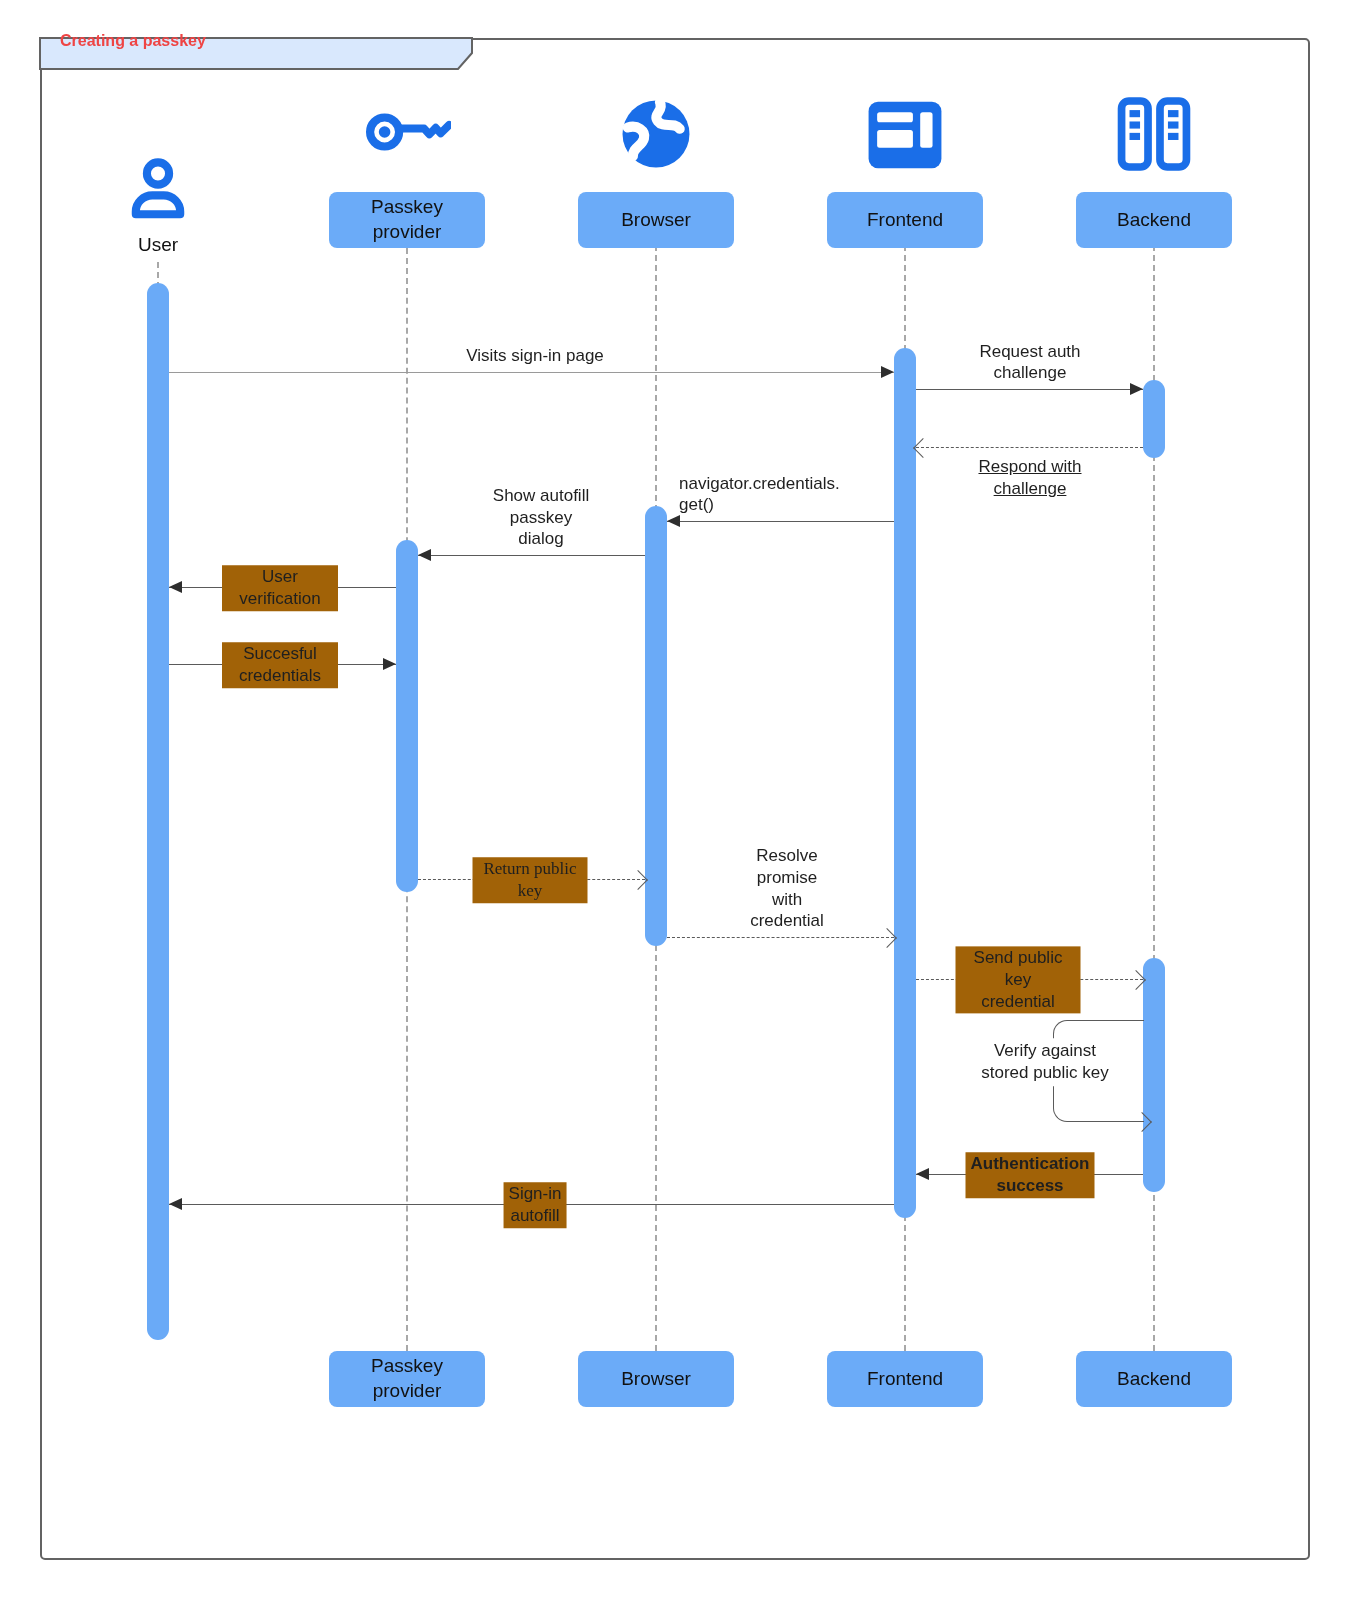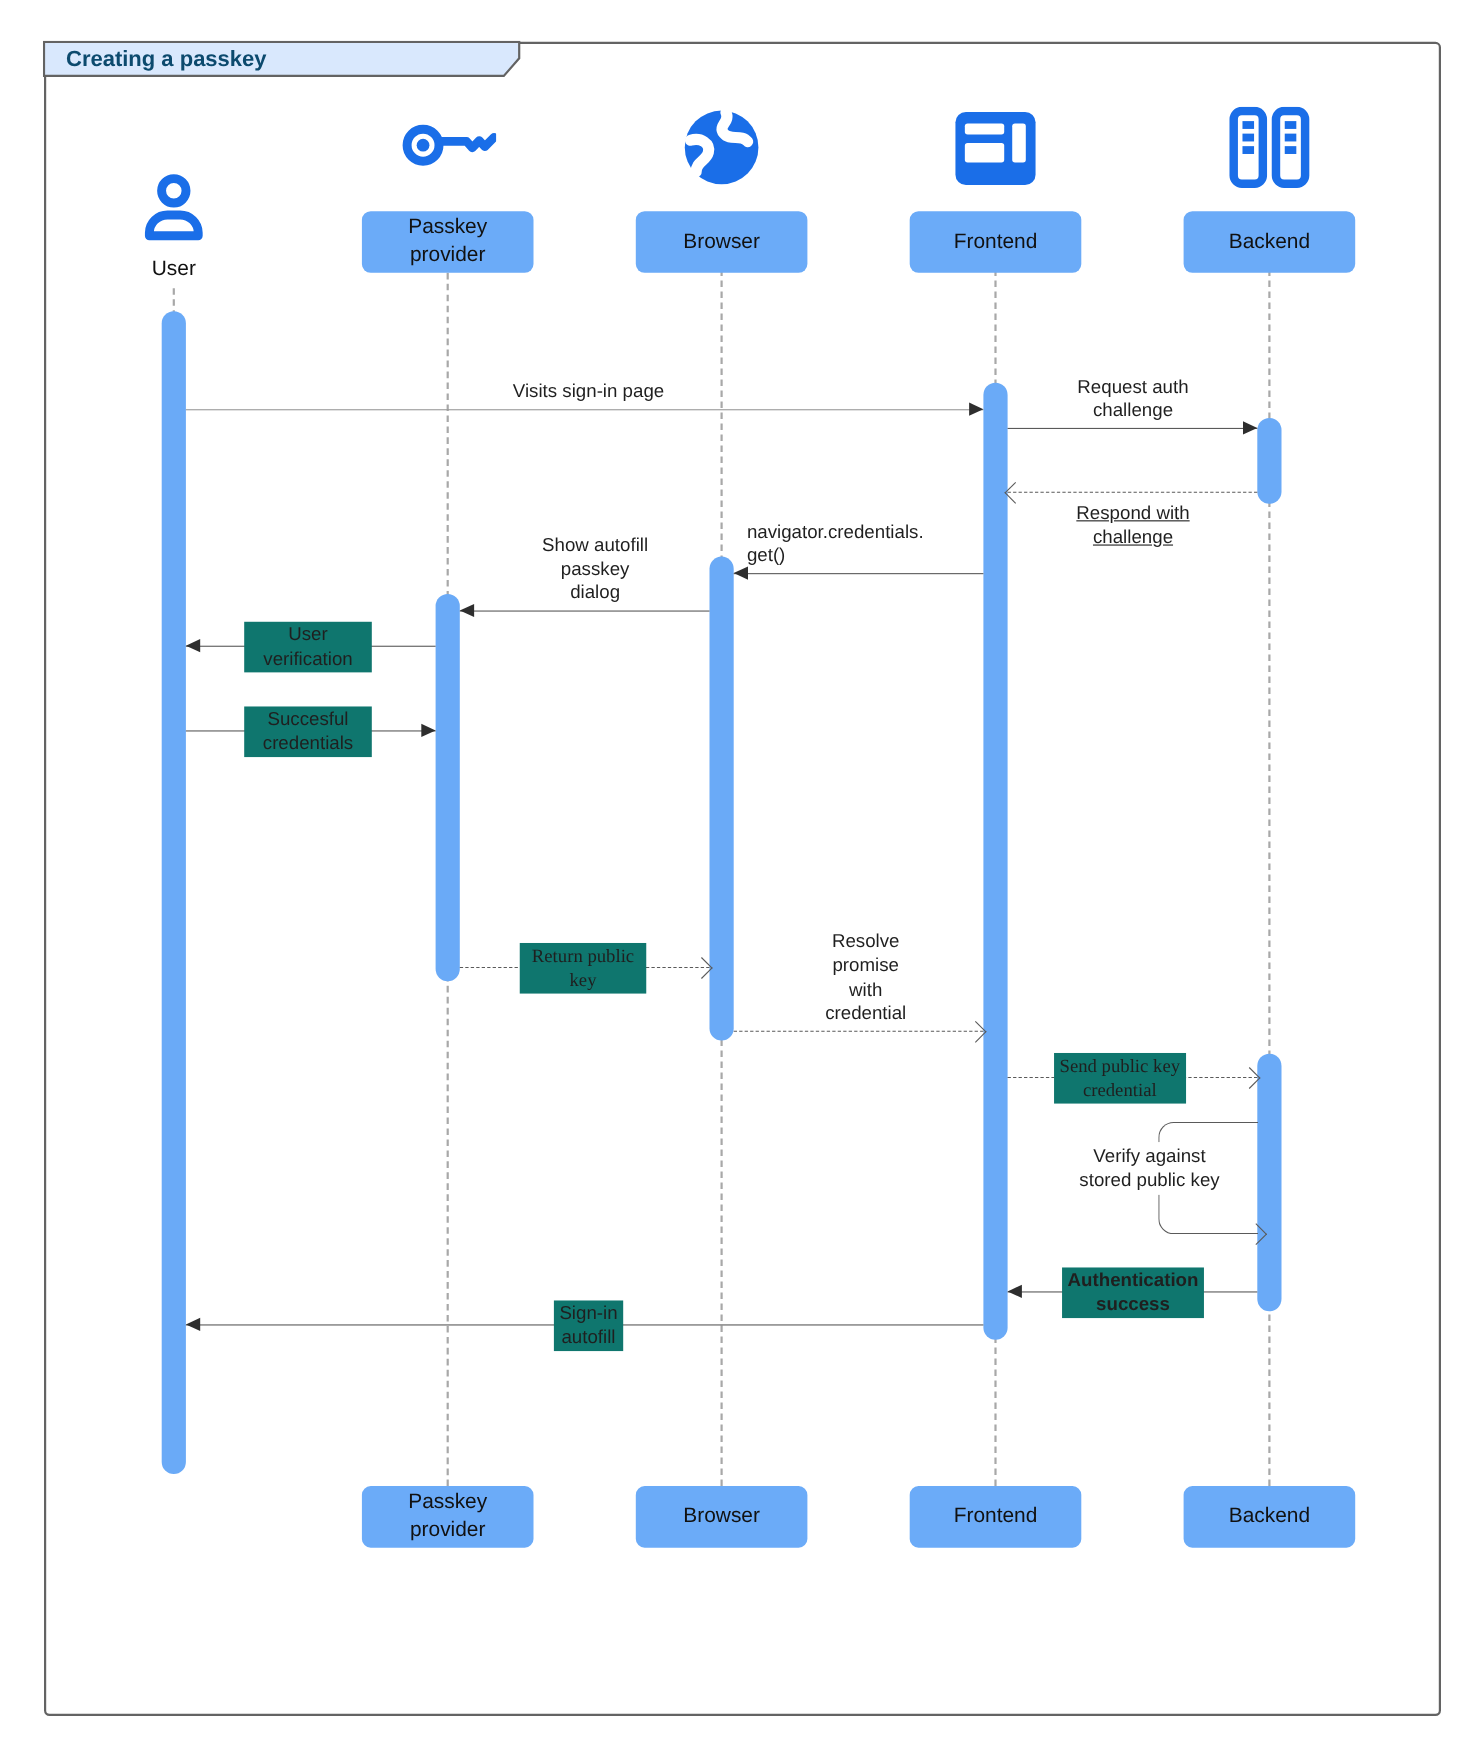--- a/index.html
+++ b/index.html
@@ -1,21 +1,21 @@
 <!DOCTYPE html>
 <html><head>
 <meta charset="utf-8">
 <style>
   html,body{margin:0;padding:0;background:#fff;}
   .canvas{position:relative;width:1349px;height:1600px;background:#fff;
           font-family:"Liberation Sans",sans-serif;color:#1f1f1f;overflow:hidden;}
   .frame{position:absolute;left:40px;top:38px;width:1266px;height:1518px;
          border:2px solid #636363;border-radius:5px;background:#fff;}
   .titletab{position:absolute;left:39px;top:37px;z-index:6;}
-  .titletext{position:absolute;left:60px;top:43px;z-index:7;font-size:20px;font-weight:bold;color:#0c4a6e;}
+  .titletext{position:absolute;left:60px;top:32px;z-index:7;font-size:16px;font-weight:bold;color:#ef4444;}
   
   .lifeline{position:absolute;width:0;border-left:2px dashed #a8a8a8;z-index:1;}
   
   .bar{position:absolute;width:22px;border-radius:11px;background:#6aaaf7;z-index:2;}
   
   .abox{position:absolute;width:156px;height:56px;background:#6babf8;border-radius:8px;
         display:flex;align-items:center;justify-content:center;text-align:center;
         font-size:19px;line-height:1.3;white-space:pre-line;color:#111;z-index:4;}
   .alabel{position:absolute;transform:translateX(-50%);font-size:19px;color:#111;z-index:4;}
   .icon{position:absolute;z-index:4;}
@@ -27,21 +27,21 @@
   .ah{position:absolute;width:0;height:0;top:-7px;border-top:6.5px solid transparent;
       border-bottom:6.5px solid transparent;}
   .ah.right{right:0;border-left:13px solid #2e2e2e;}
   .ah.left{left:0;border-right:13px solid #2e2e2e;}
   .oh{position:absolute;width:13px;height:13px;top:-7px;border:solid #5a5a5a;}
   .oh.right{right:0;border-width:1.8px 1.8px 0 0;transform:rotate(45deg);}
   .oh.left{left:0;border-width:1.8px 0 0 1.8px;transform:rotate(-45deg);}
   .lbl{position:absolute;transform:translateX(-50%);text-align:center;font-size:17px;
        line-height:1.28;white-space:pre-line;color:#1f1f1f;}
   .lbl.above{bottom:6px;}
-  .lbl.on{top:0;transform:translate(-50%,-50%);background:#0f766e;padding:1px 5px;}
+  .lbl.on{top:0;transform:translate(-50%,-50%);background:#a16207;padding:1px 5px;}
   .lbl.below{top:8px;}
   .lbl.rawleft{transform:none;text-align:left;bottom:6px;}
   
   .selfloop{position:absolute;left:1053px;top:1020px;width:90px;height:100px;
             border:1.8px solid #5a5a5a;border-right:none;border-radius:14px 0 0 14px;z-index:3;}
   .selfloop .oh.right{right:-5px;top:auto;bottom:-7.5px;}
   .looplbl{position:absolute;left:1045px;top:1062px;transform:translate(-50%,-50%);
            background:#fff;padding:2px 6px;text-align:center;font-size:17px;line-height:1.28;
            white-space:pre-line;z-index:3;}
 </style>
@@ -161,21 +161,21 @@
   <div class="msg dashed" style="left:667px;top:938px;width:227px;">
     <span class="mline"></span>
     <span class="oh right"></span>
     <span class="lbl above" style="left:120px;">Resolve promise
 with credential</span>
   </div>
 
   <div class="msg dashed" style="left:916px;top:980px;width:227px;">
     <span class="mline"></span>
     <span class="oh right"></span>
-    <span class="lbl on" style="left:102px;font-family:Liberation Serif, serif;">Send public key
+    <span class="lbl on" style="left:102px;">Send public key
 credential</span>
   </div>
 
   <div class="selfloop">
     <span class="oh right"></span>
   </div>
   <div class="looplbl">Verify against
 stored public key</div>
 
   <div class="msg" style="left:916px;top:1175px;width:227px;">

